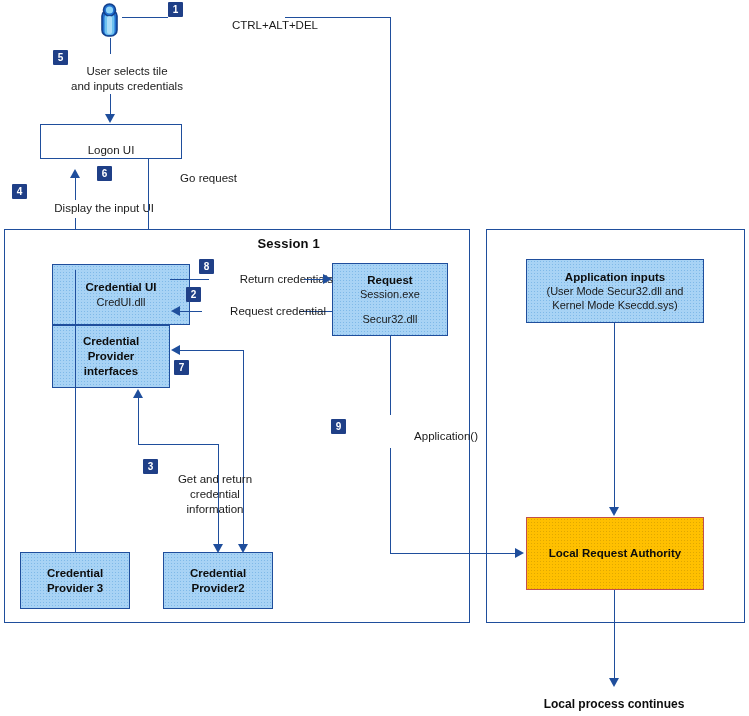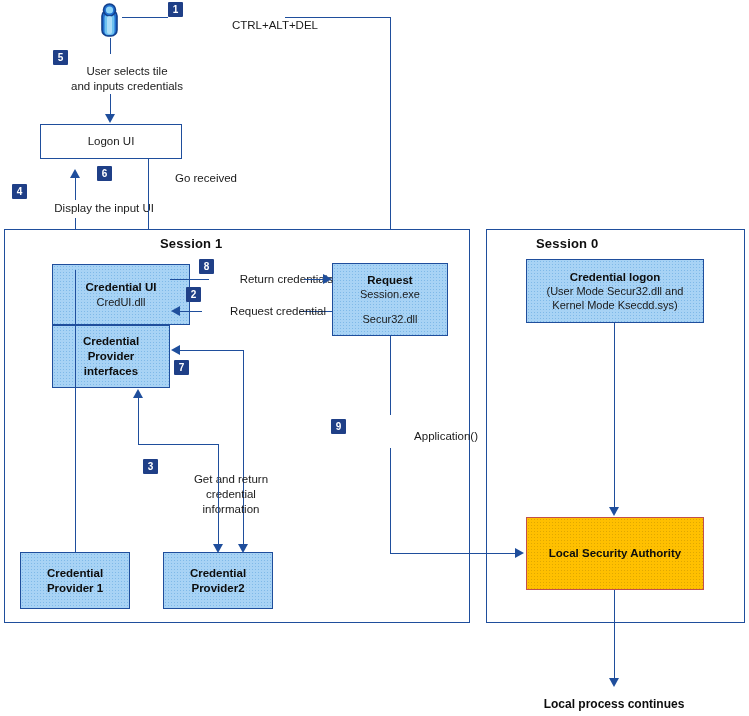--- a/index.html
+++ b/index.html
@@ -24,21 +24,21 @@
     position: absolute;
     border: 1.5px solid #1f4e9c;
     background: #ffffff;
     box-sizing: border-box;
   }
   .session-title {
     position: absolute;
     font-size: 13px;
     font-weight: bold;
     color: #0d0d0d;
-    text-align: left;
+    text-align: right;
     letter-spacing: 0.2px;
   }
 
   
   .node {
     position: absolute;
     box-sizing: border-box;
     border: 1.5px solid #1f4e9c;
     display: flex;
     flex-direction: column;
@@ -47,20 +47,21 @@
     text-align: center;
     line-height: 1.28;
   }
   .node.blue {
     background-color: #a8d3f5;
     background-image: radial-gradient(#7fb9e8 0.6px, transparent 0.7px);
     background-size: 3px 3px;
   }
   .node.white {
     background: #ffffff;
+    justify-content: flex-end;
   }
   .node.gold {
     background-color: #ffc000;
     background-image: radial-gradient(#e0a800 0.6px, transparent 0.7px);
     background-size: 3px 3px;
     border: 1.5px solid #c0504d;
   }
   .node .t1 {
     font-size: 11.5px;
     font-weight: bold;
@@ -190,29 +191,28 @@
     <div class="t-plain">Logon UI</div>
   </div>
 
   <div class="badge" style="left:12px; top:184px;">4</div>
   <div class="caption left" style="left:14px; top:201px; width:140px;">Display the input UI</div>
   <div class="vline" style="left:75px; top:178px; height:22px;"></div>
   <div class="vline" style="left:75px; top:218px; height:52px;"></div>
   <div class="arrow up" style="left:70px; top:169px;"></div>
 
   <div class="badge" style="left:97px; top:166px;">6</div>
-  <div class="caption left" style="left:117px; top:171px; width:120px;">Go received</div>
+  <div class="caption left" style="left:117px; top:171px; width:120px;">Go request</div>
   <div class="vline" style="left:148px; top:159px; height:95px;"></div>
   <div class="arrow down" style="left:143px; top:253px;"></div>
 
   <div class="session-box" style="left:4px; top:229px; width:466px; height:394px;"></div>
   <div class="session-title" style="left:160px; top:236px; width:160px;">Session 1</div>
 
   <div class="session-box" style="left:486px; top:229px; width:259px; height:394px;"></div>
-  <div class="session-title" style="left:536px; top:236px; width:160px;">Session 0</div>
 
   <div class="node blue" style="left:52px; top:264px; width:138px; height:61px;">
     <div class="t1">Credential UI</div>
     <div class="t2">CredUI.dll</div>
   </div>
 
   <div class="node blue" style="left:52px; top:325px; width:118px; height:63px;">
     <div class="t1">Credential</div>
     <div class="t1">Provider</div>
     <div class="t1">interfaces</div>
@@ -242,56 +242,56 @@
   <div class="arrow left" style="left:171px; top:345px;"></div>
   <div class="badge" style="left:174px; top:360px;">7</div>
 
   <div class="vline" style="left:243px; top:445px; height:100px;"></div>
   <div class="arrow down" style="left:238px; top:544px;"></div>
 
   <div class="arrow up" style="left:133px; top:389px;"></div>
   <div class="vline" style="left:138px; top:397px; height:47px;"></div>
   <div class="hline" style="left:138px; top:444px; width:80px;"></div>
   <div class="badge" style="left:143px; top:459px;">3</div>
-  <div class="caption center" style="left:171px; top:472px; width:120px;">Get and return
+  <div class="caption center" style="left:155px; top:472px; width:120px;">Get and return
 credential
 information</div>
 
   <div class="vline" style="left:218px; top:444px; height:101px;"></div>
   <div class="arrow down" style="left:213px; top:544px;"></div>
 
   <div class="vline" style="left:75px; top:270px; height:283px;"></div>
 
   <div class="node blue" style="left:20px; top:552px; width:110px; height:57px;">
     <div class="t1">Credential</div>
-    <div class="t1">Provider 1</div>
+    <div class="t1">Provider 3</div>
   </div>
 
   <div class="node blue" style="left:163px; top:552px; width:110px; height:57px;">
     <div class="t1">Credential</div>
     <div class="t1">Provider2</div>
   </div>
 
   <div class="vline" style="left:390px; top:336px; height:79px;"></div>
   <div class="badge" style="left:331px; top:419px;">9</div>
   <div class="caption left" style="left:348px; top:429px; width:130px;">Application()</div>
   <div class="vline" style="left:390px; top:448px; height:105px;"></div>
   <div class="hline" style="left:390px; top:553px; width:127px;"></div>
   <div class="arrow right" style="left:515px; top:548px;"></div>
 
   <div class="node blue" style="left:526px; top:259px; width:178px; height:64px;">
-    <div class="t1">Credential logon</div>
+    <div class="t1">Application inputs</div>
     <div class="t2">(User Mode Secur32.dll and</div>
     <div class="t2">Kernel Mode Ksecdd.sys)</div>
   </div>
 
   <div class="vline" style="left:614px; top:323px; height:185px;"></div>
   <div class="arrow down" style="left:609px; top:507px;"></div>
 
   <div class="node gold" style="left:526px; top:517px; width:178px; height:73px;">
-    <div class="t1">Local Security Authority</div>
+    <div class="t1">Local Request Authority</div>
   </div>
 
   <div class="vline" style="left:614px; top:590px; height:89px;"></div>
   <div class="arrow down" style="left:609px; top:678px;"></div>
   <div class="caption center bold" style="left:524px; top:697px; width:180px;">Local process continues</div>
 
 </div>
 
 </body></html>

